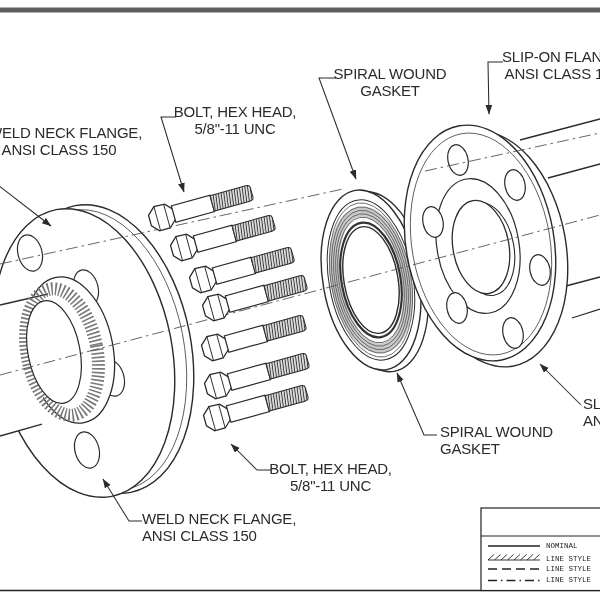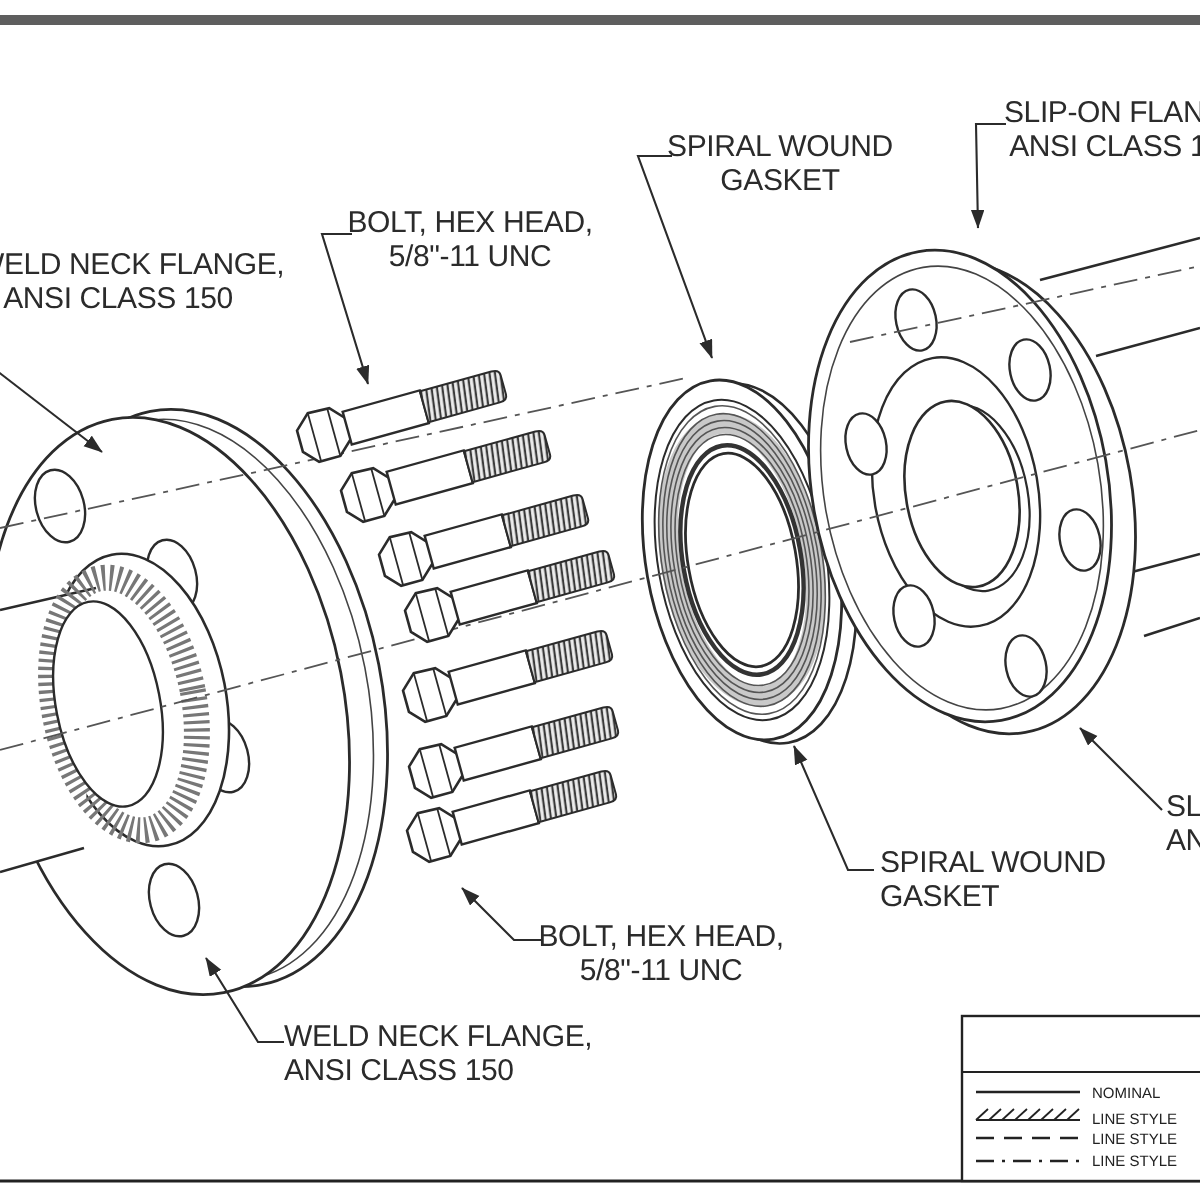--- a/index.html
+++ b/index.html
@@ -4,21 +4,21 @@
 <style>
   html,body{margin:0;padding:0;background:#fff;}
   .stage{position:relative;width:600px;height:600px;overflow:hidden;background:#fff;
          font-family:"Liberation Sans",sans-serif;}
   .stage svg{position:absolute;left:0;top:0;}
   .callout{position:absolute;color:#2b2b2b;font-size:15px;line-height:16.5px;
            letter-spacing:-0.2px;white-space:nowrap;}
   .callout div{white-space:nowrap;}
   .center{text-align:center;}
   .legend-label{position:absolute;color:#222;font-size:7.5px;line-height:9px;
-                letter-spacing:0;white-space:nowrap;}
+                letter-spacing:0;white-space:nowrap;font-family:Liberation Mono, monospace;}
 </style>
 </head>
 <body>
 
 <div class="stage">
 
 <svg width="600" height="600" viewBox="0 0 600 600">
   <defs>
     <marker id="arw" orient="auto" markerWidth="10" markerHeight="8" refX="8.6" refY="3.2">
       <path d="M0,0 L9,3.2 L0,6.4 Z" fill="#2b2b2b"></path>

